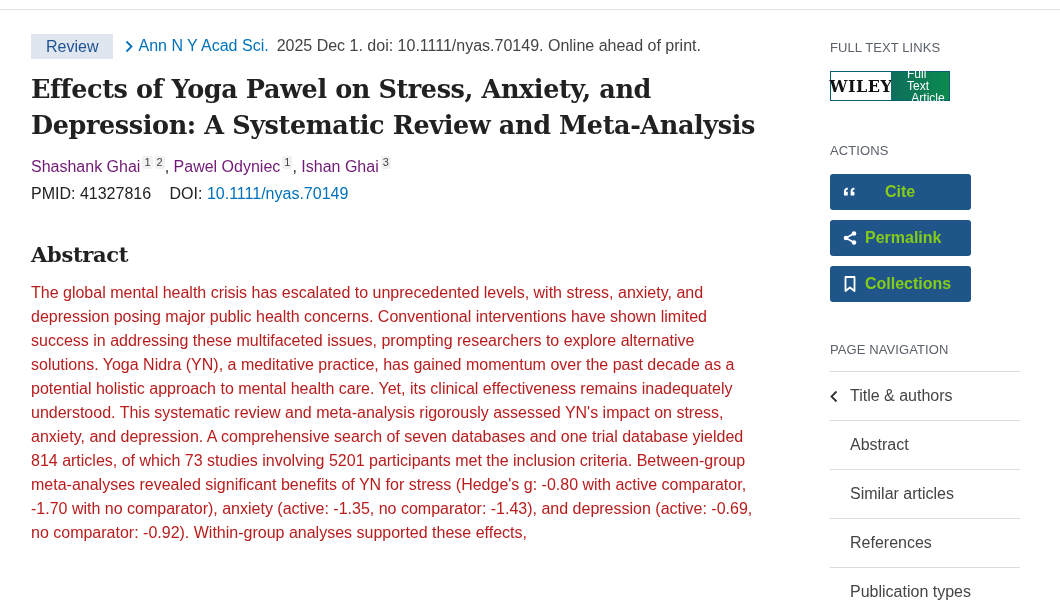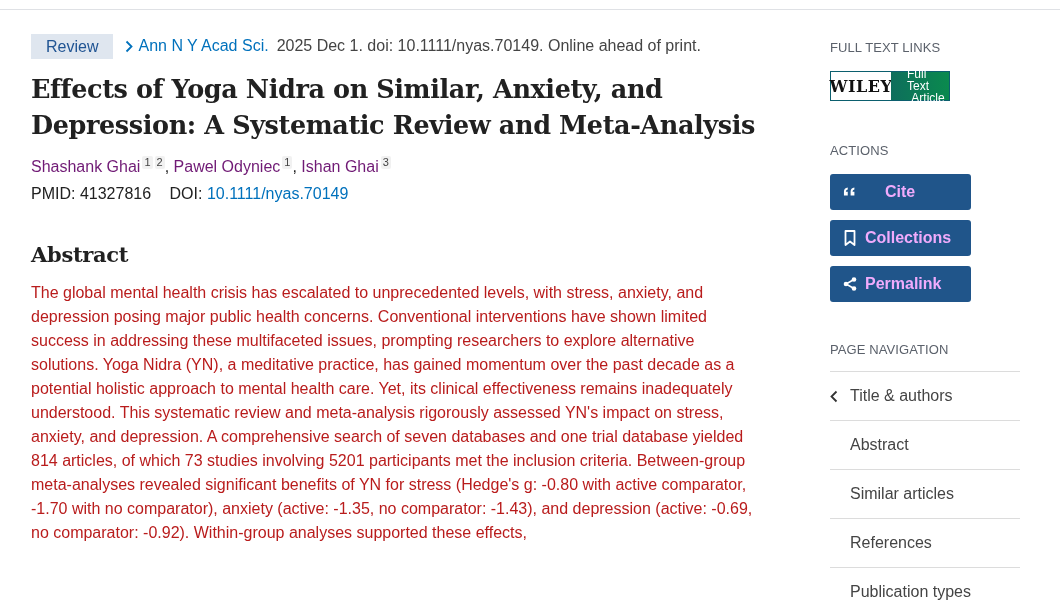--- a/index.html
+++ b/index.html
@@ -34,21 +34,21 @@
     .abs-text { margin-top: 14px; font-size: 16px; line-height: 24px; color: #b91c1c; width: 725px; }
 
     
     .side { position: absolute; left: 830px; top: 40px; width: 190px; }
     .side-heading { font-size: 13px; color: #5b616b; letter-spacing: 0.1px; }
     .wiley { margin-top: 16px; display: flex; width: 120px; height: 30px; border: 1px solid #0b5f6e; }
     .wiley-left { width: 60px; background: #fff; color: #111; font-family: "DejaVu Serif", serif; font-weight: bold; font-size: 16px; display: flex; align-items: center; justify-content: center; letter-spacing: 0.5px; }
     .wiley-right { flex: 1; background: linear-gradient(90deg, #0e6e5c, #0a8a4e); color: #fff; font-size: 12px; line-height: 12px; display: flex; flex-direction: column; align-items: center; justify-content: center; padding-left: 16px; }
 
     .actions-heading { margin-top: 42px; }
-    .btn { margin-top: 16px; width: 141px; height: 36px; background: #20558a; color: #f0abfc; border-radius: 3px; display: flex; align-items: center; font-weight: bold; font-size: 16px; }
+    .btn { margin-top: 16px; width: 141px; height: 36px; background: #20558a; color: #84cc16; border-radius: 3px; display: flex; align-items: center; font-weight: bold; font-size: 16px; }
     .btn + .btn { margin-top: 10px; }
     .btn .ico { width: 20px; display: inline-flex; justify-content: center; margin-left: 10px; }
     .btn.cite .lbl { margin-left: 25px; }
     .btn .lbl { margin-left: 5px; }
 
     .nav-heading { margin-top: 40px; }
     .nav { margin-top: 14px; border-top: 1px solid #dcdcdc; width: 190px; }
     .nav-item { height: 49px; border-bottom: 1px solid #dcdcdc; display: flex; align-items: center; font-size: 16px; color: #444; padding-left: 20px; position: relative; }
     .nav-item .back { position: absolute; left: 0; top: 0; height: 49px; display: flex; align-items: center; }
   </style>
@@ -62,21 +62,21 @@
     <span class="pub-type">Review</span>
     <span class="chev">
       <svg width="8" height="13" viewBox="0 0 8 13">
           <path d="M1.5 1.5 L6.5 6.5 L1.5 11.5" stroke="#0071bc" stroke-width="1.8" fill="none"></path>
         </svg>
     </span>
     <a class="journal" href="#">Ann N Y Acad Sci.</a>
     <span class="cite-rest">2025 Dec 1. doi: 10.1111/nyas.70149. Online ahead of print.</span>
   </div>
 
-  <h1 class="title">Effects of Yoga Nidra on Similar, Anxiety, and Depression: A Systematic Review and Meta-Analysis</h1>
+  <h1 class="title">Effects of Yoga Pawel on Stress, Anxiety, and Depression: A Systematic Review and Meta-Analysis</h1>
 
   <div class="authors">
     <a href="#">Shashank Ghai</a><span class="sup">1</span><span class="sup">2</span><span>,</span>
     <a href="#">Pawel Odyniec</a><span class="sup">1</span><span>,</span>
     <a href="#">Ishan Ghai</a><span class="sup">3</span>
   </div>
 
 
   <div class="ids">
     <span>PMID:</span>
@@ -104,36 +104,36 @@
   <div class="btn cite">
     <span class="ico">
       <svg width="14" height="10" viewBox="0 0 14 10">
           <path d="M1 9 L1 5 Q1 1 5 0.5 L5 2.5 Q3 3 3 5 L5 5 L5 9 Z M8 9 L8 5 Q8 1 12 0.5 L12 2.5 Q10 3 10 5 L12 5 L12 9 Z" fill="#fff" transform="scale(0.95)"></path>
         </svg>
     </span>
     <span class="lbl">Cite</span>
   </div>
   <div class="btn">
     <span class="ico">
-      <svg width="12" height="16" viewBox="0 0 12 16">
-          <path d="M1.5 1 H10.5 V15 L6 11.5 L1.5 15 Z" stroke="#fff" stroke-width="1.8" fill="none" stroke-linejoin="round"></path>
-        </svg>
-    </span>
-    <span class="lbl">Collections</span>
-  </div>
-  <div class="btn">
-    <span class="ico">
       <svg width="14" height="14" viewBox="0 0 14 14">
           <circle cx="11" cy="2.5" r="2.3" fill="#fff"></circle>
           <circle cx="3" cy="7" r="2.3" fill="#fff"></circle>
           <circle cx="11" cy="11.5" r="2.3" fill="#fff"></circle>
           <path d="M11 2.5 L3 7 L11 11.5" stroke="#fff" stroke-width="1.6" fill="none"></path>
         </svg>
     </span>
     <span class="lbl">Permalink</span>
+  </div>
+  <div class="btn">
+    <span class="ico">
+      <svg width="12" height="16" viewBox="0 0 12 16">
+          <path d="M1.5 1 H10.5 V15 L6 11.5 L1.5 15 Z" stroke="#fff" stroke-width="1.8" fill="none" stroke-linejoin="round"></path>
+        </svg>
+    </span>
+    <span class="lbl">Collections</span>
   </div>
 
   <div class="side-heading nav-heading">PAGE NAVIGATION</div>
   <div class="nav">
     <div class="nav-item">
       <span class="back">
         <svg width="8" height="13" viewBox="0 0 8 13">
             <path d="M6.5 1.5 L1.5 6.5 L6.5 11.5" stroke="#333" stroke-width="1.8" fill="none"></path>
           </svg>
       </span>

